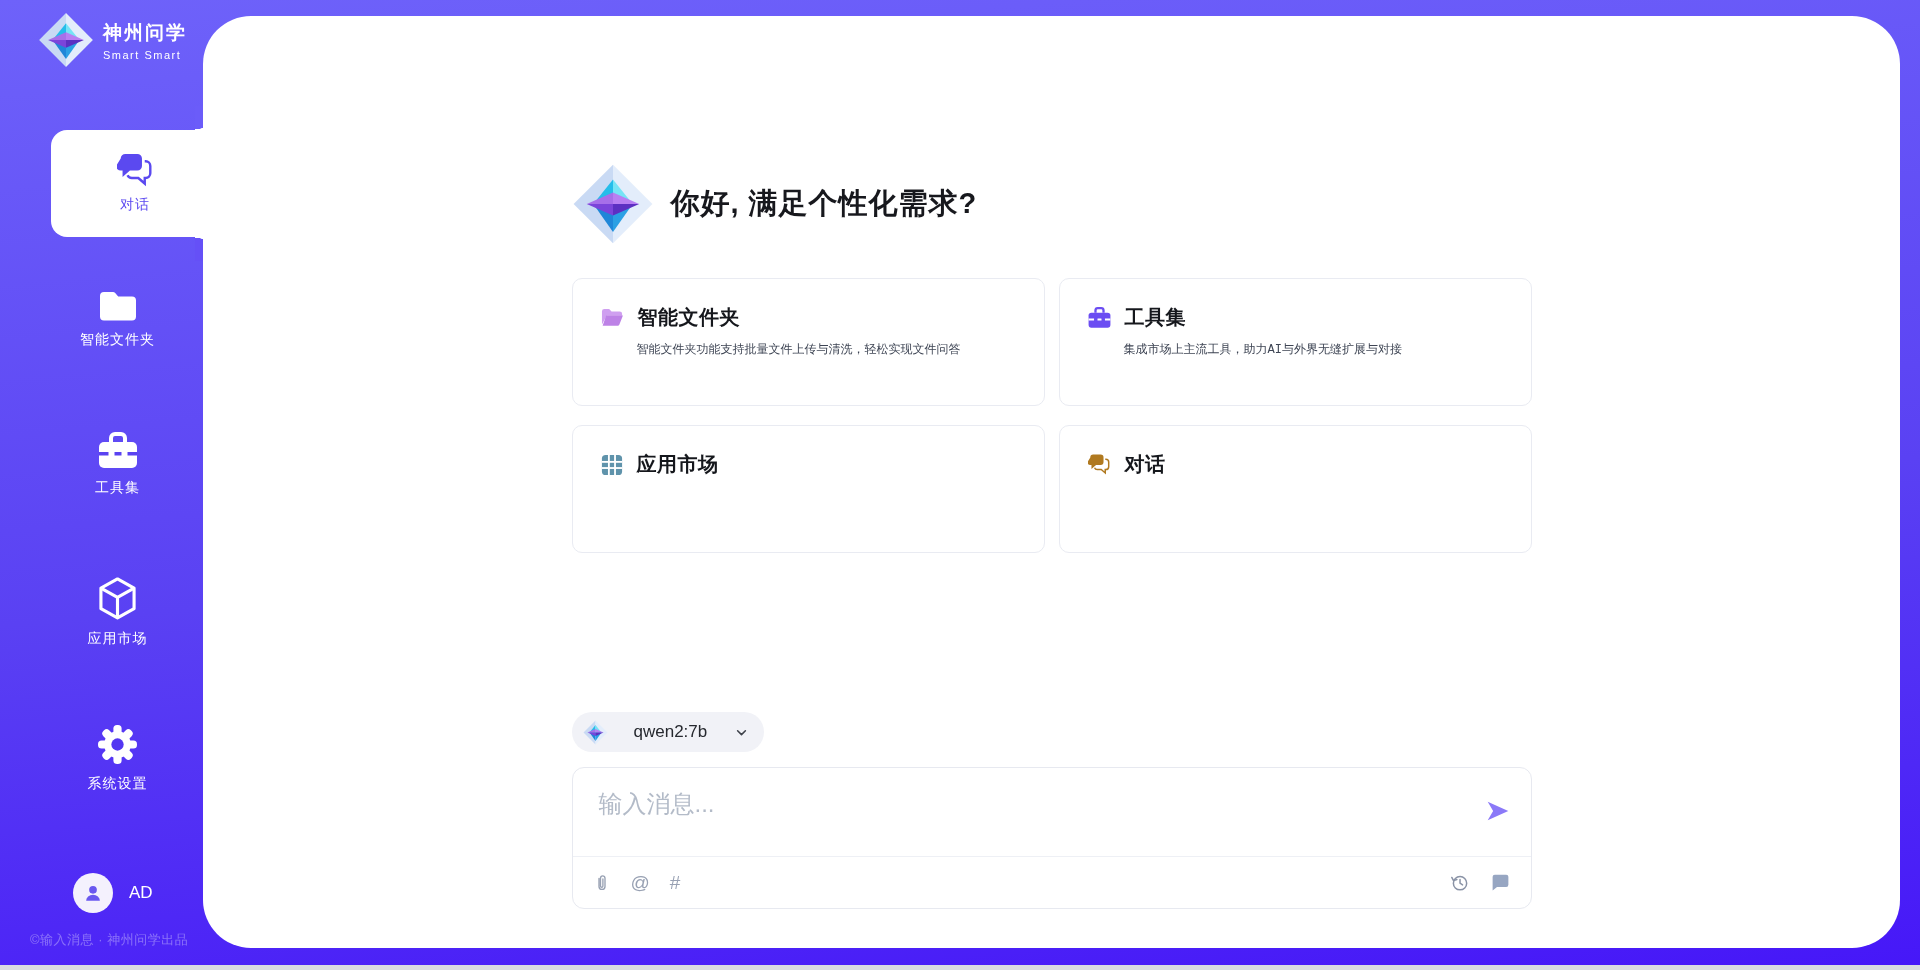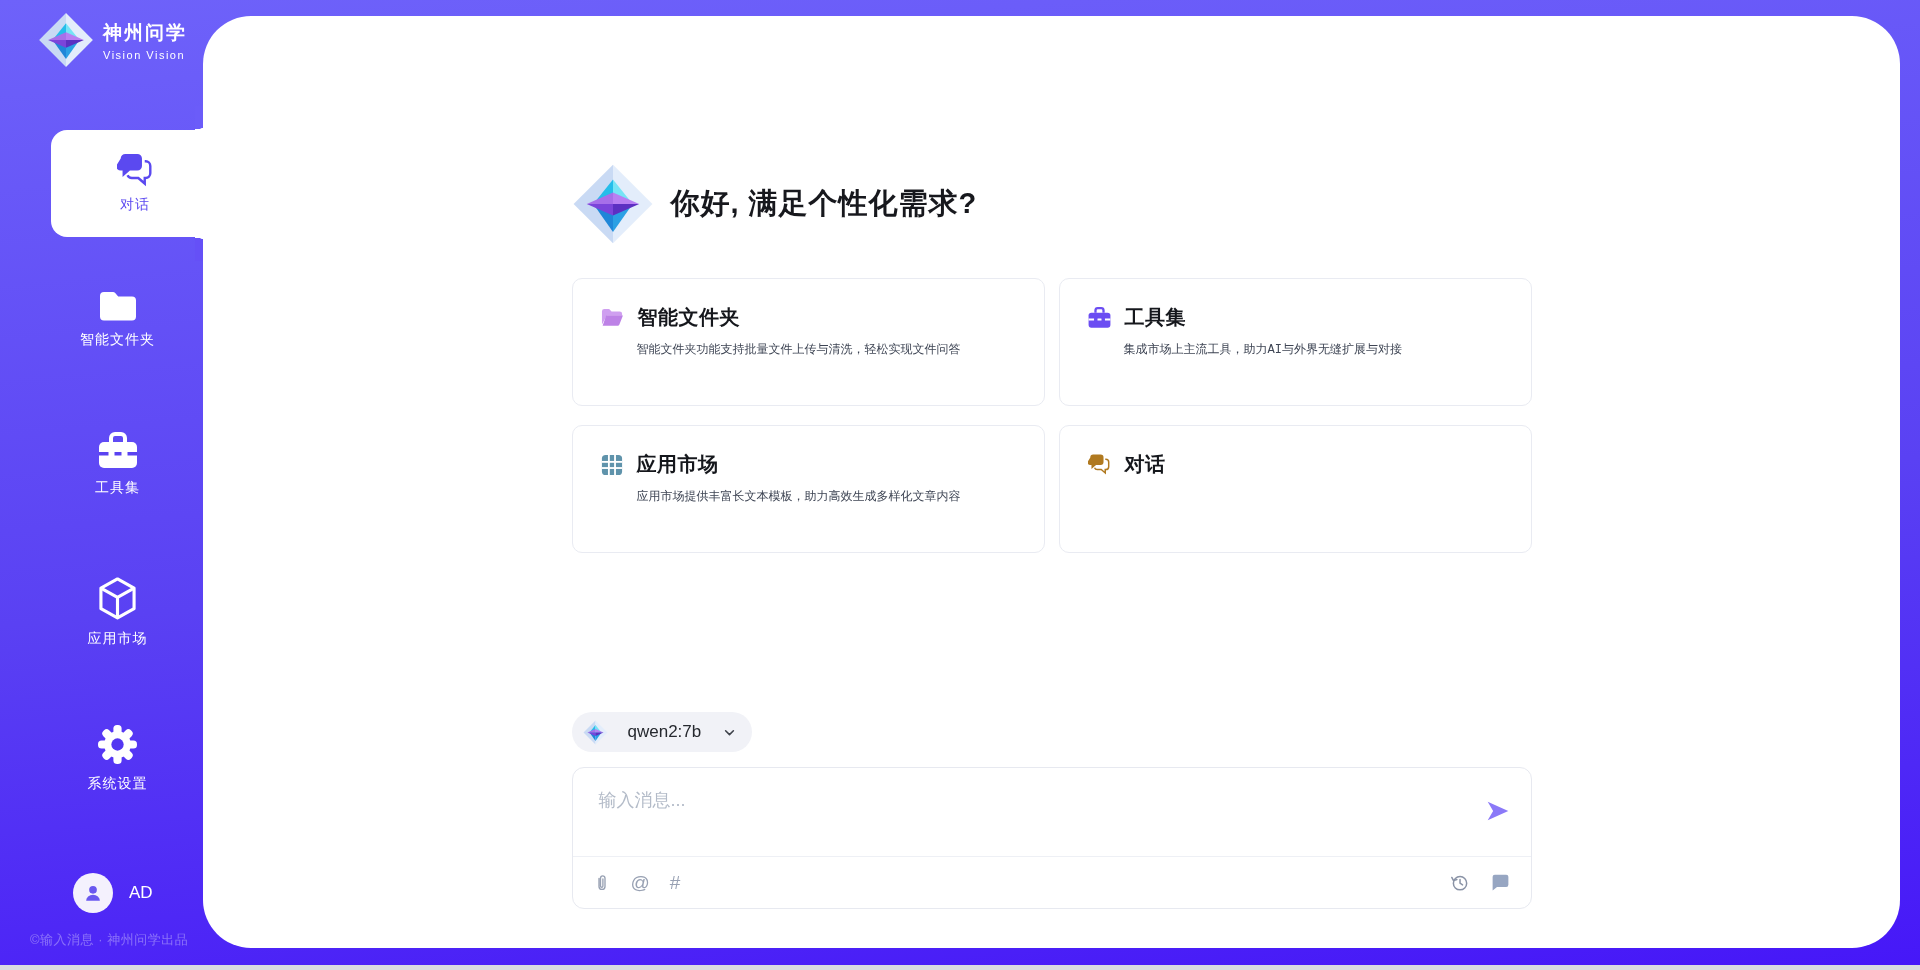--- a/index.html
+++ b/index.html
@@ -31,27 +31,27 @@
   .panel{position:absolute;left:203px;top:16px;width:1697px;height:932px;background:#fff;border-radius:48px;}
   .content{position:relative;width:960px;margin:0 auto;padding-top:147px;}
   .greeting{display:flex;align-items:center;gap:17px;height:82px;}
   .greeting h1{margin:0;font-size:29px;font-weight:bold;color:#17181d;letter-spacing:1px;}
   .cards{margin-top:33px;display:grid;grid-template-columns:473px 473px;gap:19px 14px;}
   .card{box-sizing:border-box;height:128px;border:1px solid #e9ebf2;border-radius:10px;padding:25px 28px;
     background:#fff;cursor:pointer;}
   .card-head{display:flex;align-items:center;gap:14px;}
   .card-title{font-size:20px;font-weight:bold;color:#15171c;letter-spacing:.5px;}
   .card-desc{margin:10px 0 0 36px;font-size:12px;color:#3e4554;line-height:1.5;font-family:Liberation Mono, monospace;}
-  .model-pill{margin-top:159px;display:inline-flex;align-items:center;gap:20px;height:40px;
+  .model-pill{margin-top:159px;display:inline-flex;align-items:center;gap:26px;height:40px;
     padding:0 14px 0 11px;background:#f1f2f7;border:none;border-radius:20px;font-size:17px;color:#26292f;cursor:pointer;
     font-family:"Liberation Sans","DejaVu Sans",sans-serif;}
   .composer{margin-top:15px;width:960px;height:142px;box-sizing:border-box;border:1px solid #e7e9f0;
     border-radius:12px;position:relative;background:#fff;}
   .composer textarea{position:absolute;top:18px;left:24px;width:860px;height:62px;border:none;outline:none;
-    resize:none;font-size:18px;color:#454b57;font-family:"Liberation Sans","DejaVu Sans",sans-serif;}
+    resize:none;font-size:24px;color:#454b57;font-family:"Liberation Sans","DejaVu Sans",sans-serif;}
   .composer textarea::placeholder{color:#b3bbc8;}
   .send-btn{position:absolute;top:30px;right:20px;background:none;border:none;cursor:pointer;padding:0;}
   .composer-divider{position:absolute;top:88px;left:0;right:0;border-top:1px solid #eef0f5;}
   .composer-toolbar{position:absolute;top:89px;left:0;right:0;bottom:0;display:flex;align-items:center;
     padding:0 20px;gap:20px;}
   .glyph-icon{font-size:19px;color:#98a1b3;cursor:pointer;line-height:1;}
   .toolbar-spacer{flex:1;}
   .icon-btn{background:none;border:none;padding:0;cursor:pointer;display:flex;align-items:center;}
   .bottom-strip{position:absolute;left:0;bottom:0;width:100%;height:5px;background:#d9dbe1;}
 </style>
@@ -68,21 +68,21 @@
         <polygon points="50,20 74,50 50,50" fill="#76e4f6"></polygon>
       <polygon points="26,50 50,84 50,50" fill="#1f86d8"></polygon>
         <polygon points="74,50 50,84 50,50" fill="#2ba0e4"></polygon>
       <polygon points="18,50 50,36 50,50" fill="#a76fe9"></polygon>
         <polygon points="50,36 82,50 50,50" fill="#b87ff2"></polygon>
       <polygon points="18,50 50,64 50,50" fill="#7b44da"></polygon>
         <polygon points="82,50 50,64 50,50" fill="#5c30c2"></polygon>
     </svg>
     <div>
       <div class="logo-cn">神州问学</div>
-      <div class="logo-en">Vision Vision</div>
+      <div class="logo-en">Smart Smart</div>
     </div>
   </div>
 
   <div class="nav-active">
     <svg viewBox="0 0 40 36" width="37">
       <path d="M4 6 a5 5 0 0 1 5-5 h13 a5 5 0 0 1 5 5 v8 a5 5 0 0 1 -5 5 h-8 l-8 7 v-7 h-2 a5 5 0 0 1 -5-5 z" fill="#5B49F0"></path>
       <path d="M30 9 h1 a5 5 0 0 1 5 5 v8 a5 5 0 0 1 -5 5 h-1 v6 l-7-6 h-7 a5 5 0 0 1 -4.6-3" fill="none" stroke="#5B49F0" stroke-width="2.6"></path>
     </svg>
     <span>对话</span>
   </div>
@@ -192,21 +192,20 @@
             <rect x="1" y="1" width="22" height="22" rx="4" fill="#5f93ab"></rect>
             <g stroke="#fff" stroke-width="2">
               <line x1="8.6" y1="1" x2="8.6" y2="23"></line>
                 <line x1="15.3" y1="1" x2="15.3" y2="23"></line>
               <line x1="1" y1="8.6" x2="23" y2="8.6"></line>
                 <line x1="1" y1="15.3" x2="23" y2="15.3"></line>
             </g>
           </svg>
           <span class="card-title">应用市场</span>
         </div>
-        <div class="card-desc">应用市场提供丰富长文本模板，助力高效生成多样化文章内容</div>
       </div>
 
       <div class="card">
         <div class="card-head">
           <svg viewBox="0 0 40 36" width="23">
             <path d="M4 6 a5 5 0 0 1 5-5 h13 a5 5 0 0 1 5 5 v8 a5 5 0 0 1 -5 5 h-8 l-8 7 v-7 h-2 a5 5 0 0 1 -5-5 z" fill="#b0791f"></path>
             <path d="M30 9 h1 a5 5 0 0 1 5 5 v8 a5 5 0 0 1 -5 5 h-1 v6 l-7-6 h-7 a5 5 0 0 1 -4.6-3" fill="none" stroke="#b0791f" stroke-width="2.6"></path>
           </svg>
           <span class="card-title">对话</span>
         </div>

